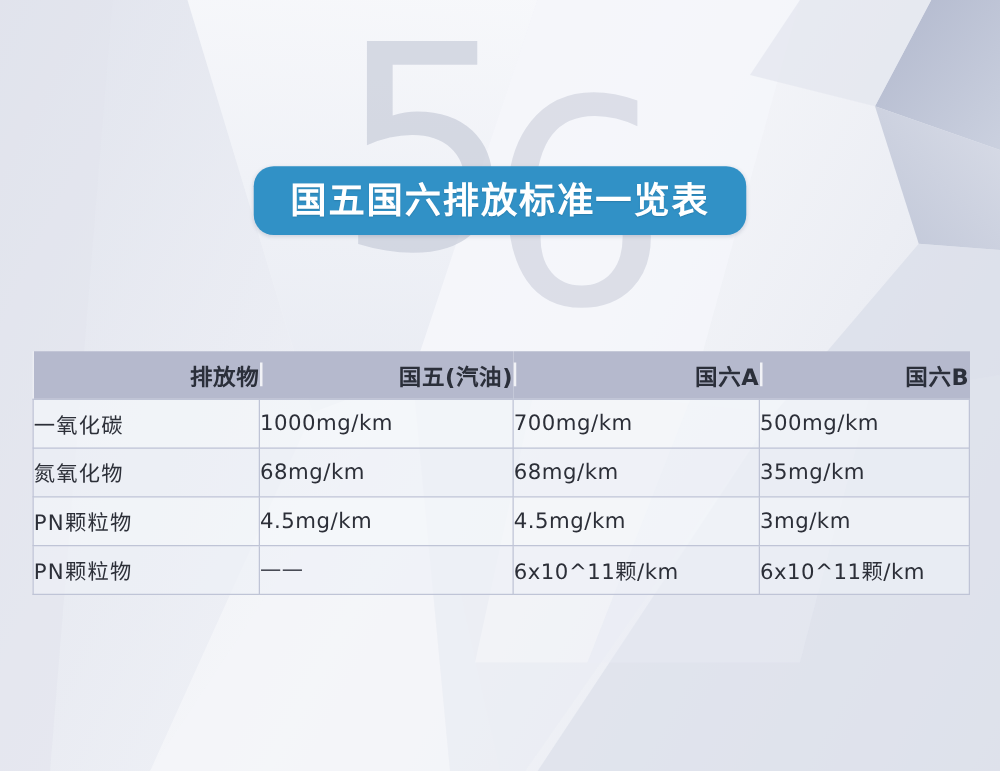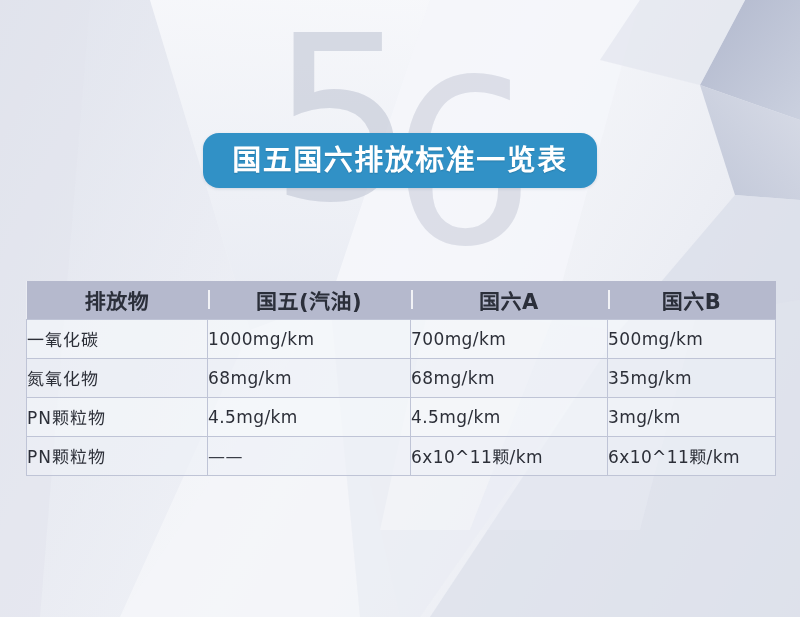--- a/index.html
+++ b/index.html
@@ -105,23 +105,23 @@
 
   table.emissions-table col.c-name  { width: 181px; }
   table.emissions-table col.c-g5    { width: 203px; }
   table.emissions-table col.c-g6a   { width: 197px; }
   table.emissions-table col.c-g6b   { width: 168px; }
 
   thead th {
     height: 38px;
     background: #b5b9cd;
     color: #2b2f3a;
-    font-size: 21px;
+    font-size: 18px;
     font-weight: bold;
-    text-align: center;
+    text-align: right;
     letter-spacing: .5px;
     position: relative;
     border: none;
     white-space: nowrap;
   }
   
   thead th + th::before {
     content: "";
     position: absolute;
     left: 0;

